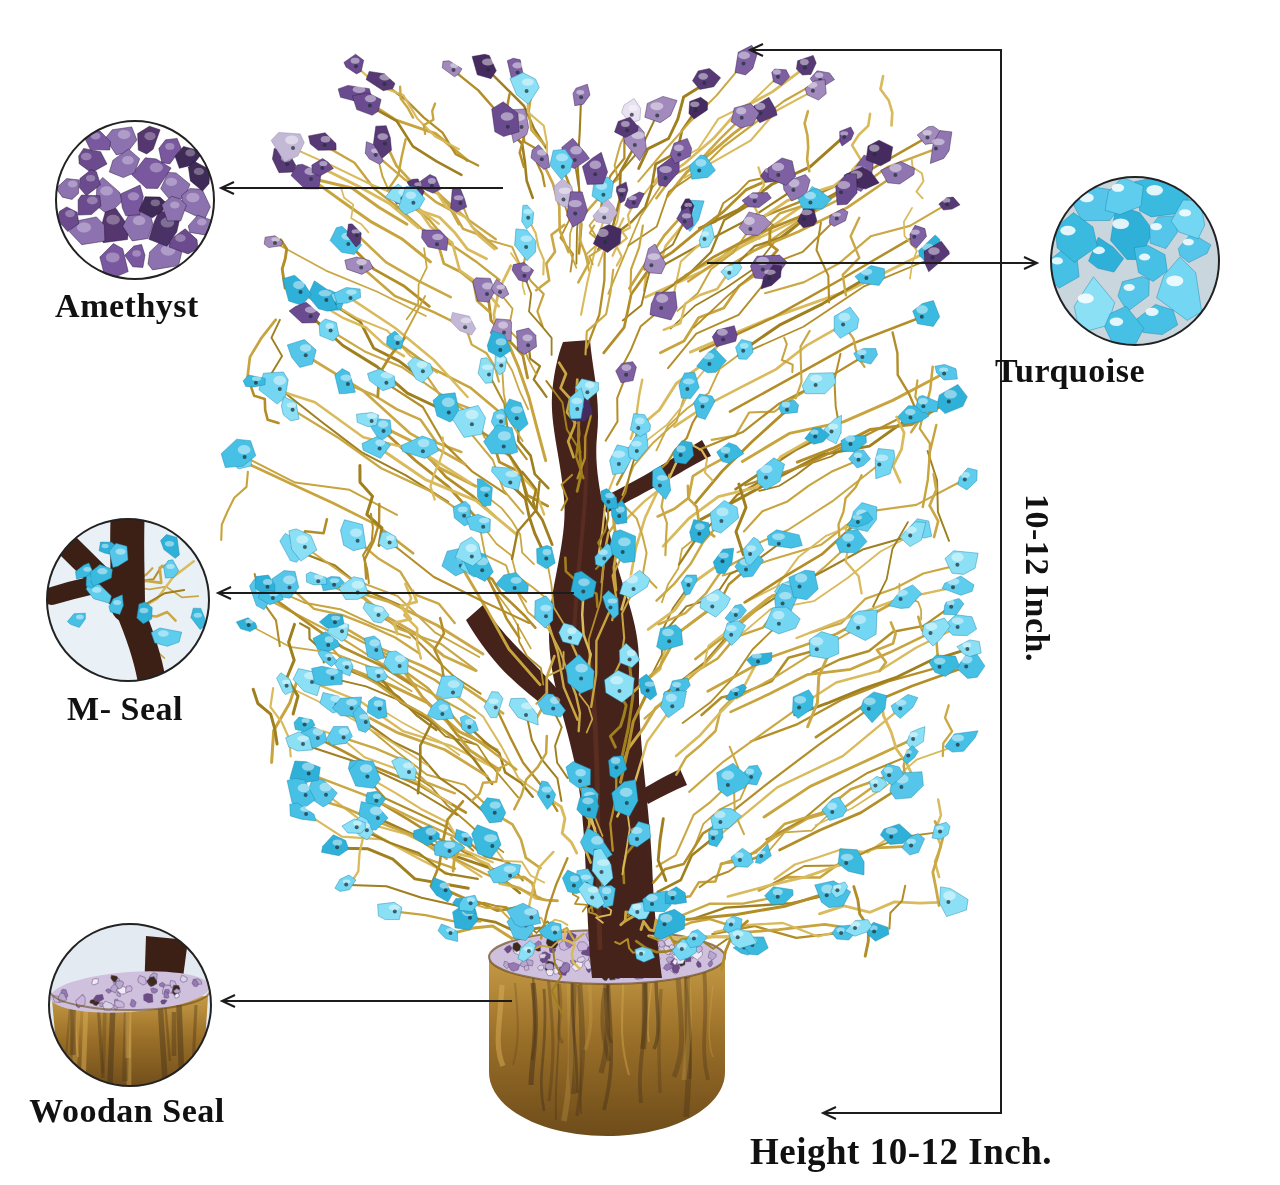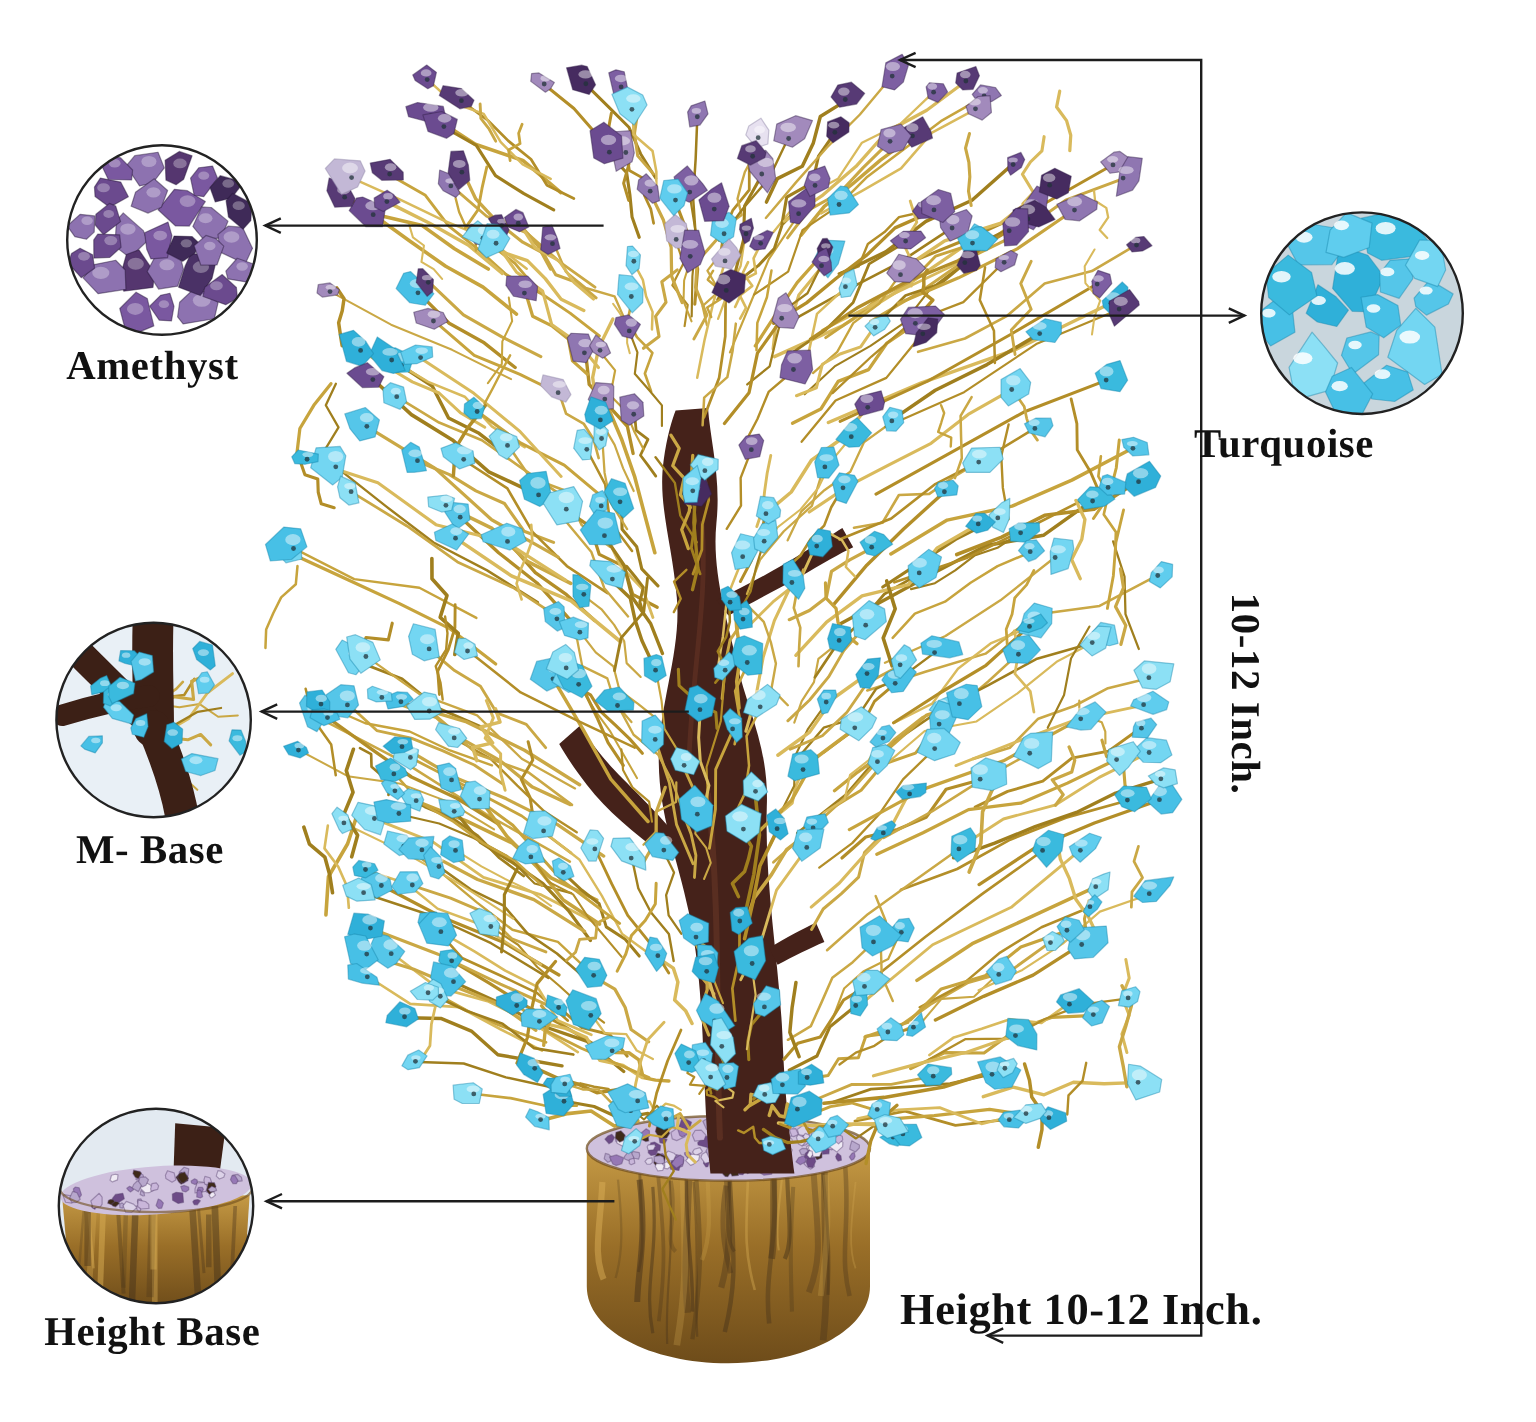--- a/index.html
+++ b/index.html
@@ -1833,16 +1833,16 @@
       <path d="M1024 257 L1037 263 L1024 269" stroke="#1c1c1c" stroke-width="2" fill="none"></path>
       <path d="M218 593 L574 593" stroke="#1c1c1c" stroke-width="2" fill="none"></path>
       <path d="M231 587 L218 593 L231 599" stroke="#1c1c1c" stroke-width="2" fill="none"></path>
       <path d="M222 1001 L512 1001" stroke="#1c1c1c" stroke-width="2" fill="none"></path>
       <path d="M235 995 L222 1001 L235 1007" stroke="#1c1c1c" stroke-width="2" fill="none"></path>
     </g>
   </svg>
 
 <div class="label md" style="left:127px;top:306px">Amethyst</div>
 <div class="label md" style="left:1070px;top:371px">Turquoise</div>
-<div class="label md" style="left:125px;top:709px">M- Base</div>
-<div class="label md" style="left:127px;top:1111px">Height Base</div>
+<div class="label md" style="left:125px;top:709px">M- Seal</div>
+<div class="label md" style="left:127px;top:1111px">Woodan Seal</div>
 <div class="label md vert" style="left:1037px;top:578px">10-12 Inch.</div>
-<div class="label lg" style="left:901px;top:1092px">Height 10-12 Inch.</div>
+<div class="label lg" style="left:901px;top:1151px">Height 10-12 Inch.</div>
 
 </body></html>

